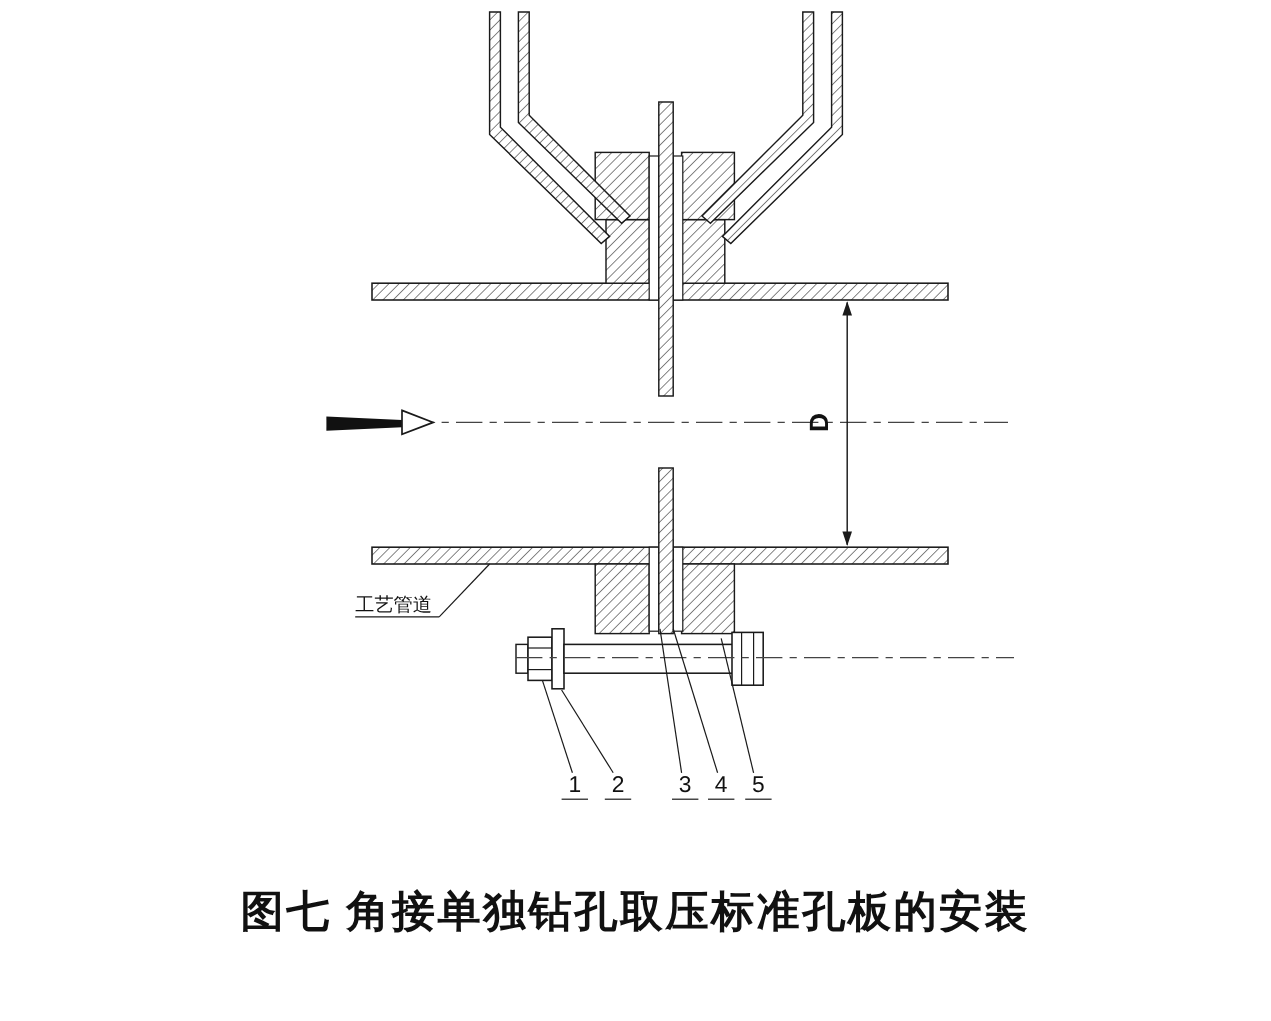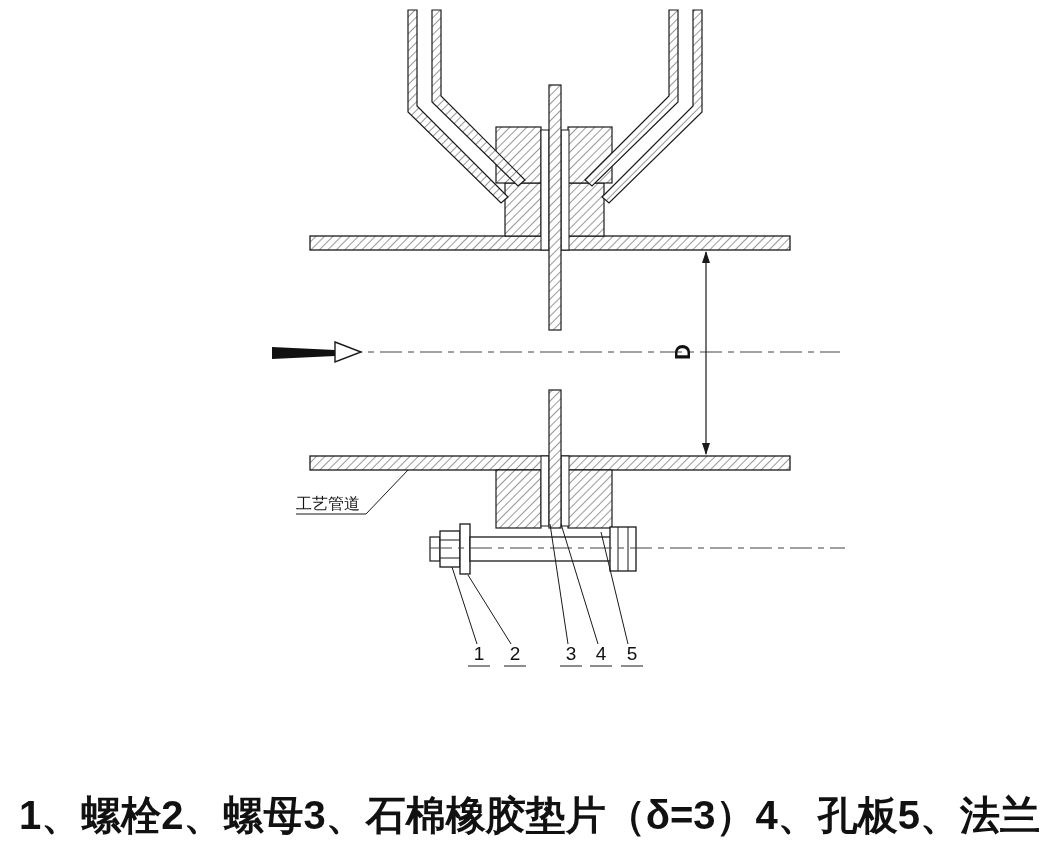--- a/index.html
+++ b/index.html
@@ -122,15 +122,15 @@
     <g stroke="#1a1a1a" stroke-width="1">
       <line x1="468" y1="666" x2="490" y2="666"></line>
       <line x1="504" y1="666" x2="526" y2="666"></line>
       <line x1="560" y1="666" x2="582" y2="666"></line>
       <line x1="590" y1="666" x2="612" y2="666"></line>
       <line x1="621" y1="666" x2="643" y2="666"></line>
     </g>
   </g>
 </svg>
 
-<div class="parts">1、螺栓2、螺母3、石棉橡胶垫片（δ=3）4、孔板5、法兰</div>
+<div class="caption">图七  角接单独钻孔取压标准孔板的安装</div>
 
 </div>
 
 </body></html>

